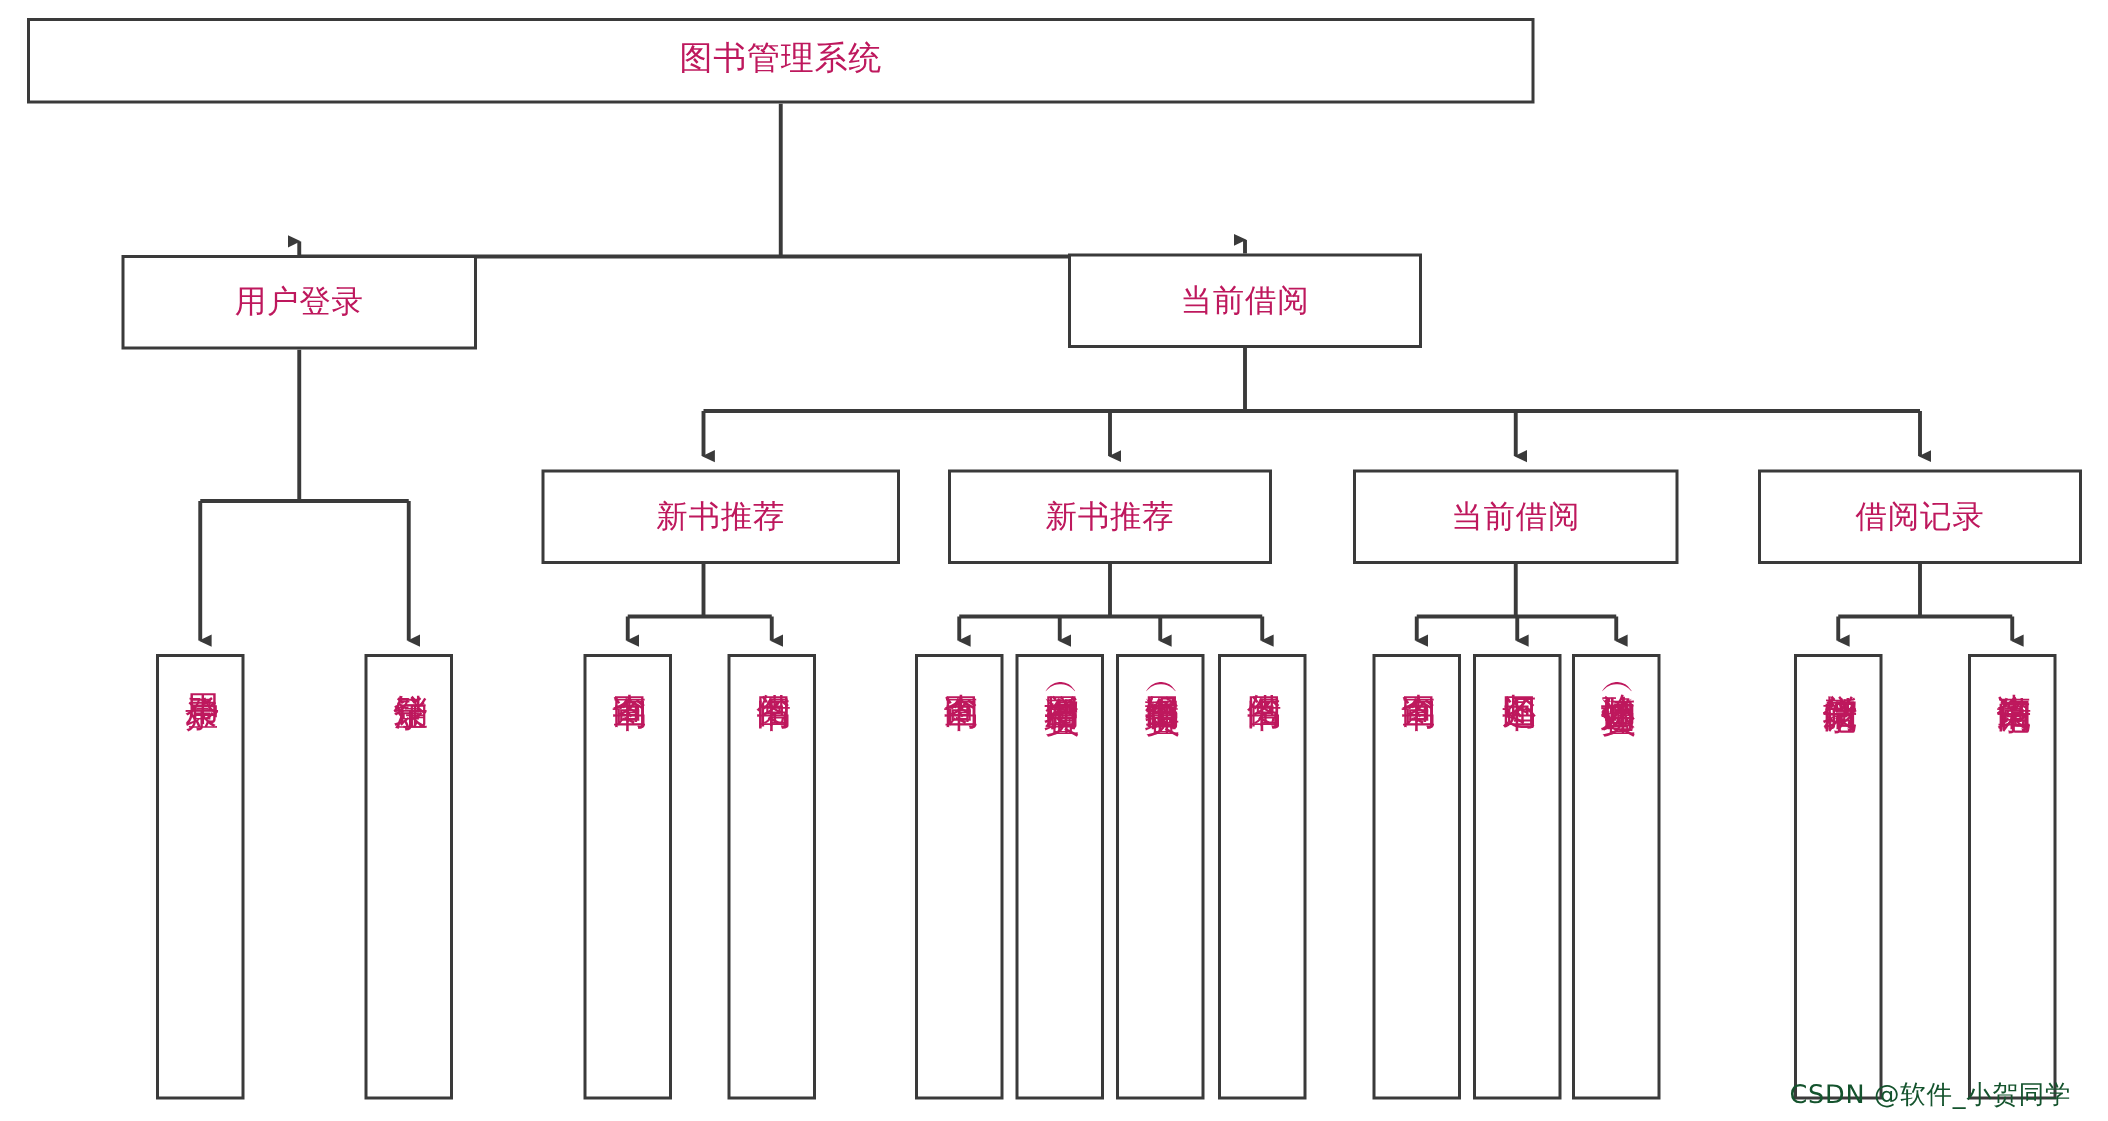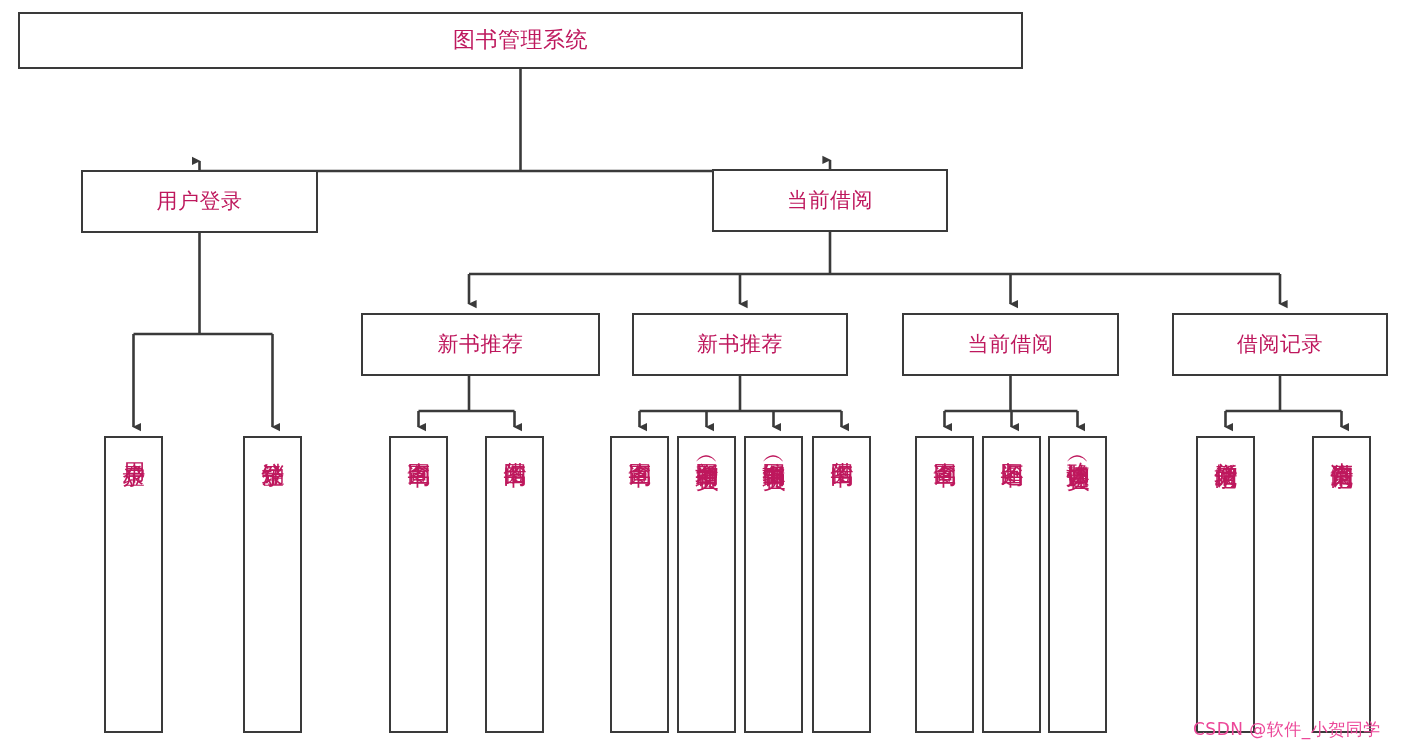--- a/index.html
+++ b/index.html
@@ -188,15 +188,15 @@
   </div>
 
   <div class="node vertical" style="left: 1196px; top: 436px; width: 59px; height: 297px;">
     <span class="node-label">新增借阅记录</span>
   </div>
 
   <div class="node vertical" style="left: 1312px; top: 436px; width: 59px; height: 297px;">
     <span class="node-label">查询借阅记录</span>
   </div>
 
-  <div class="watermark" style="left: 1193px; top: 718px; color: #ec4899;">CSDN @软件_小贺同学</div>
+  <div class="watermark" style="left: 1193px; top: 718px; color: #14532d;">CSDN @软件_小贺同学</div>
 
 </div>
 
 </body></html>

